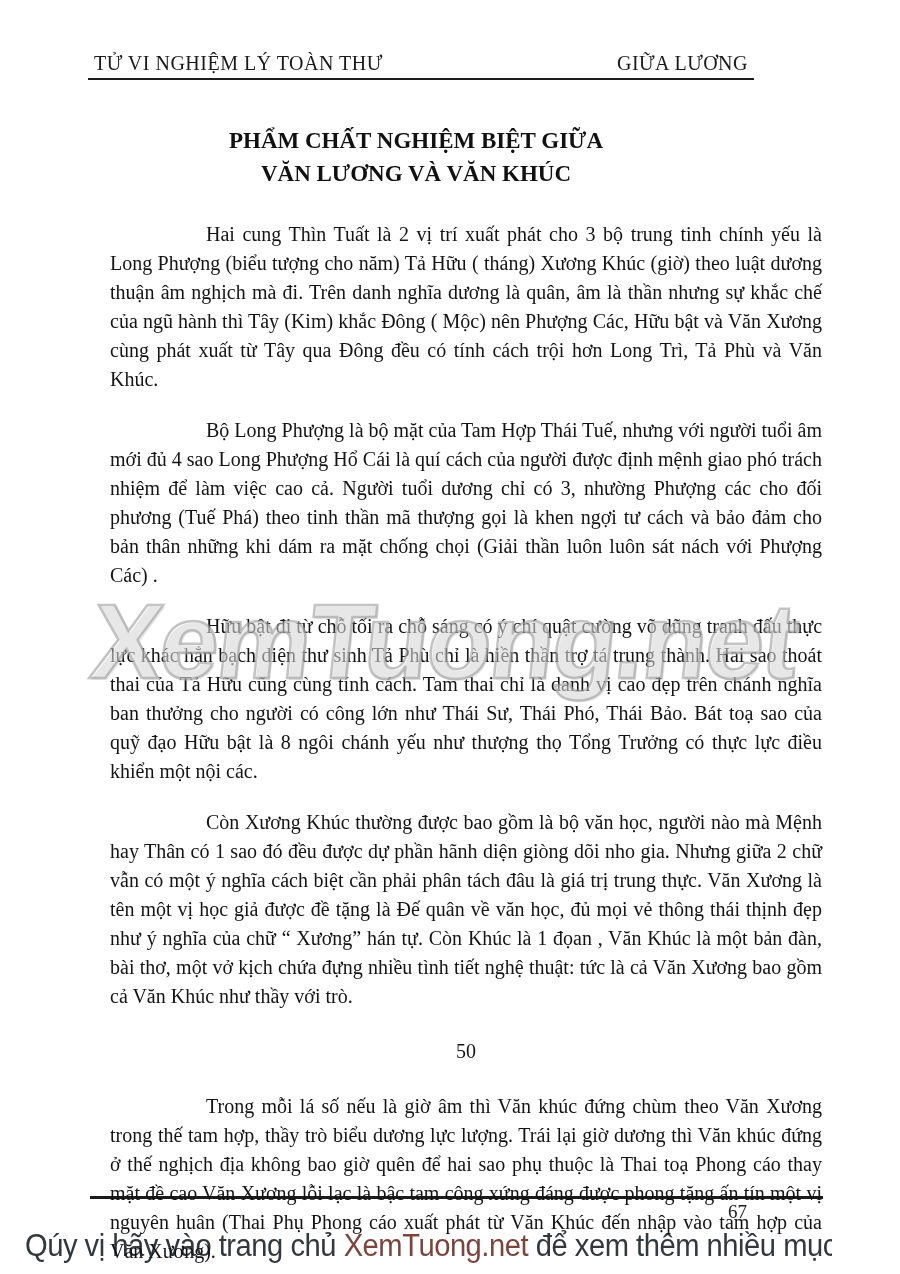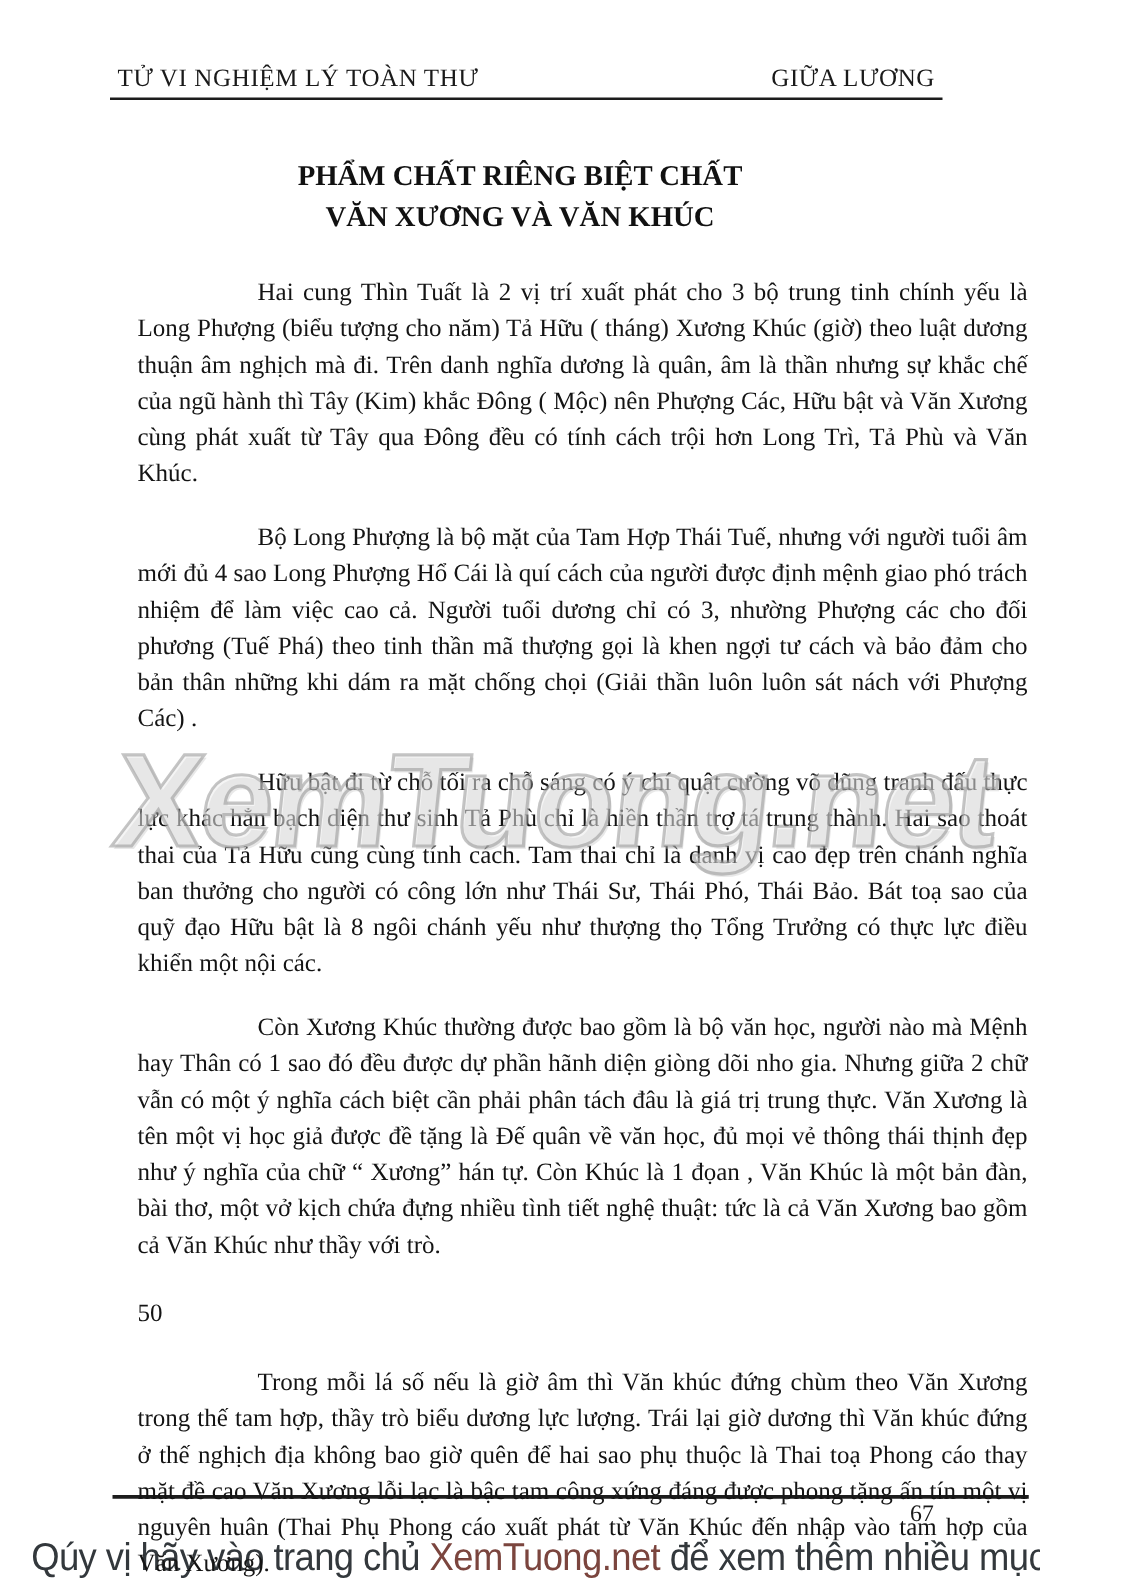--- a/index.html
+++ b/index.html
@@ -27,21 +27,21 @@
     color:#111;
   }
   
   .column{
     position:absolute;top:220px;left:110px;width:712px;
     font-size:20px;line-height:29px;text-align:justify;
     z-index:1;
   }
   .column p{margin:0 0 22px 0;text-indent:96px;}
   .section-marker{
-    text-indent:0 !important;text-align:left;
+    text-indent:0 !important;text-align:center;
     margin:26px 0 26px 0 !important;
   }
   
   .watermark{
     position:absolute;top:566px;left:92px;width:720px;height:150px;
     z-index:2;pointer-events:none;
     font-family:"Liberation Sans", sans-serif;
     font-weight:bold;font-size:106px;line-height:150px;
     letter-spacing:-2px;
     transform:skewX(-6deg);
@@ -76,22 +76,22 @@
 <body>
 
 <div class="page">
 
   <div class="running-header">
     <span>TỬ VI NGHIỆM LÝ TOÀN THƯ</span>
     <span>GIỮA LƯƠNG</span>
   </div>
 
   <div class="chapter-title">
-    <div>PHẨM CHẤT RIÊNG BIỆT CHẤT</div>
-    <div>VĂN XƯƠNG VÀ VĂN KHÚC</div>
+    <div>PHẨM CHẤT NGHIỆM BIỆT GIỮA</div>
+    <div>VĂN LƯƠNG VÀ VĂN KHÚC</div>
   </div>
 
   <div class="watermark">XemTuong.net</div>
 
   <div class="column">
     <p>Hai cung Thìn Tuất là 2 vị trí xuất phát cho 3 bộ trung tinh chính yếu  là Long Phượng (biểu tượng cho năm) Tả Hữu ( tháng) Xương Khúc (giờ) theo luật dương thuận âm nghịch mà đi. Trên danh nghĩa dương là quân, âm là thần nhưng sự khắc chế của ngũ hành thì Tây (Kim) khắc Đông ( Mộc) nên Phượng Các, Hữu bật và Văn Xương cùng phát xuất từ Tây qua Đông đều có tính cách  trội hơn Long Trì, Tả Phù và Văn Khúc.</p>
     <p>Bộ Long Phượng là bộ mặt của Tam Hợp Thái Tuế, nhưng với người tuổi âm mới đủ 4 sao Long Phượng Hổ Cái là quí cách của người được định mệnh giao phó trách nhiệm để làm việc cao cả. Người tuổi dương chỉ có 3, nhường Phượng các cho đối phương (Tuế Phá) theo tinh thần mã thượng gọi là khen ngợi tư cách và bảo đảm cho bản thân những khi dám ra mặt chống chọi (Giải thần luôn luôn sát nách với Phượng Các) .</p>
     <p>Hữu bật đi từ chỗ tối ra chỗ sáng có ý chí quật cường võ dũng tranh đấu thực lực khác hẳn bạch diện thư sinh Tả Phù chỉ là hiền thần trợ tá trung thành. Hai sao thoát thai của Tả Hữu cũng cùng tính cách. Tam thai chỉ là danh vị cao đẹp trên chánh nghĩa ban thưởng cho người có công lớn như Thái Sư, Thái Phó, Thái Bảo. Bát toạ sao của quỹ đạo Hữu bật  là 8 ngôi chánh yếu như thượng thọ Tổng Trưởng có thực lực điều khiển một nội các.</p>
     <p>Còn Xương Khúc thường được bao gồm là bộ văn học, người nào mà Mệnh hay Thân có 1 sao đó đều được dự phần hãnh diện giòng dõi nho gia. Nhưng giữa 2 chữ vẫn có một ý nghĩa cách biệt cần phải phân tách đâu là giá trị trung thực. Văn Xương là tên một vị học giả  được đề tặng là Đế quân về văn học, đủ mọi vẻ thông thái thịnh đẹp như ý nghĩa của chữ “ Xương”  hán tự. Còn Khúc là 1 đọan , Văn Khúc là một bản đàn, bài thơ, một vở kịch chứa đựng nhiều tình tiết nghệ thuật: tức là cả Văn Xương bao gồm cả Văn Khúc như thầy với trò.</p>
     <p class="section-marker">50</p>

